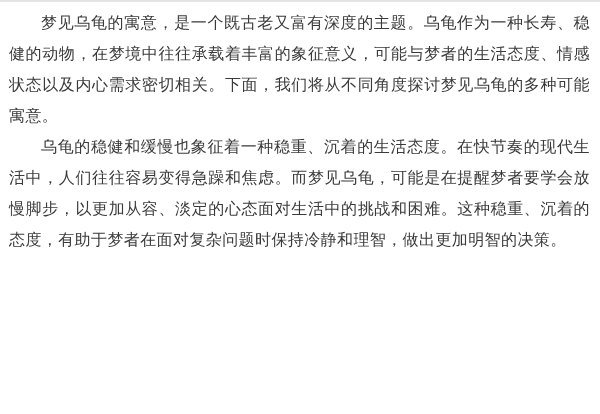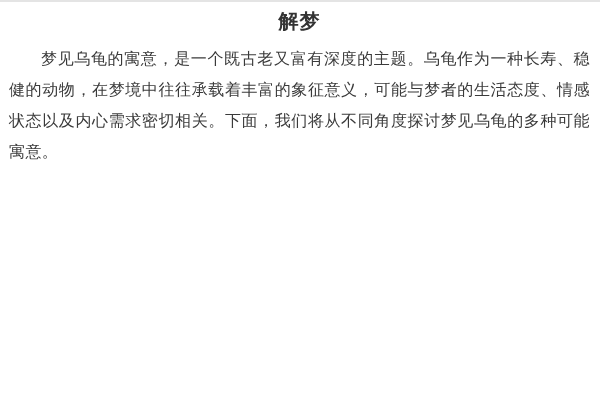--- a/index.html
+++ b/index.html
@@ -38,15 +38,15 @@
     font-size: 16px;
     line-height: 31px;
     color: #3a3a3a;
     letter-spacing: 0.4px;
   }
 </style>
 </head>
 <body>
 
 <div class="page">
-  <h1 class="doc-title">解梦</h1>
   <p class="doc-paragraph">梦见乌龟的寓意，是一个既古老又富有深度的主题。乌龟作为一种长寿、稳健的动物，在梦境中往往承载着丰富的象征意义，可能与梦者的生活态度、情感状态以及内心需求密切相关。下面，我们将从不同角度探讨梦见乌龟的多种可能寓意。</p>
+  <p class="doc-paragraph">乌龟的稳健和缓慢也象征着一种稳重、沉着的生活态度。在快节奏的现代生活中，人们往往容易变得急躁和焦虑。而梦见乌龟，可能是在提醒梦者要学会放慢脚步，以更加从容、淡定的心态面对生活中的挑战和困难。这种稳重、沉着的态度，有助于梦者在面对复杂问题时保持冷静和理智，做出更加明智的决策。</p>
 </div>
 
 </body></html>

